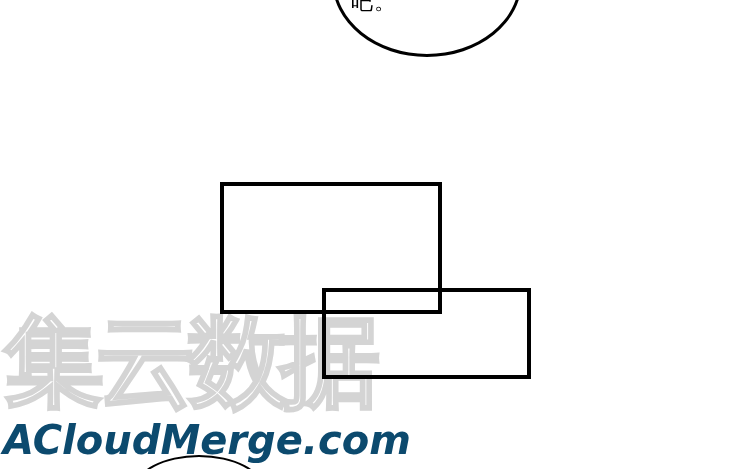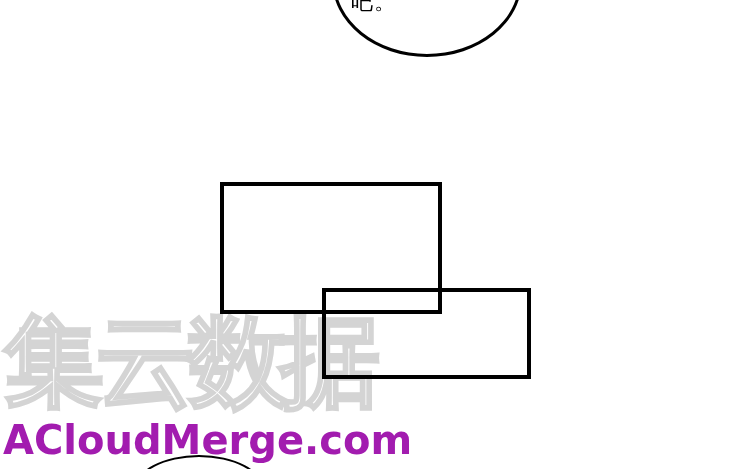--- a/index.html
+++ b/index.html
@@ -88,22 +88,23 @@
     -webkit-text-stroke: 2.5px #d4d4d4;
     text-stroke: 2.5px #d4d4d4;
     white-space: nowrap;
   }
   .watermark-url {
     position: absolute;
     left: 3px;
     top: 417px;
     font-size: 40px;
     font-weight: bold;
+    font-style: italic;
     letter-spacing: 0px;
-    color: #a21caf;
+    color: #0c4a6e;
     white-space: nowrap;
   }
 
   
   .bubble-bottom {
     position: absolute;
     left: 134px;
     top: 455px;
     width: 130px;
     height: 70px;

